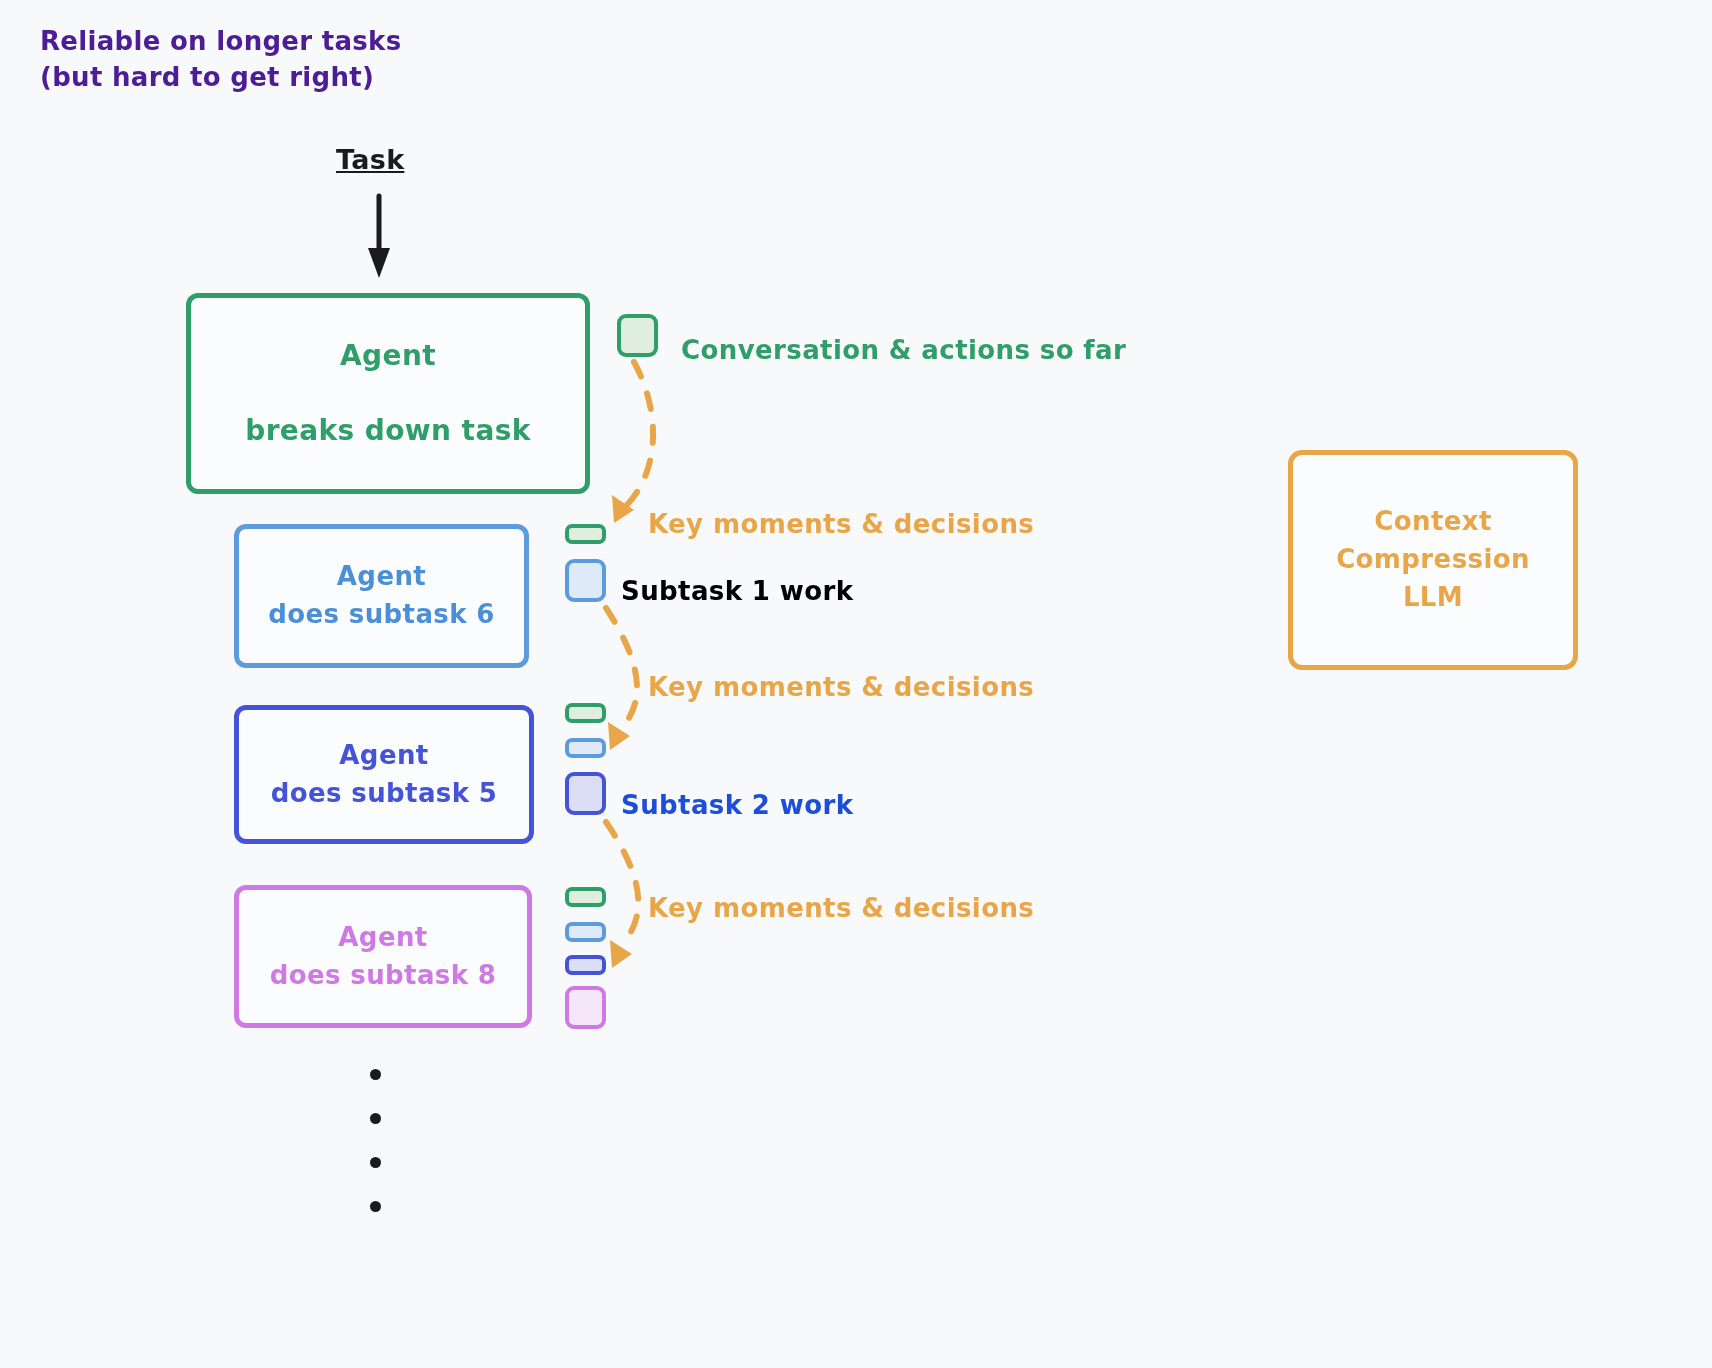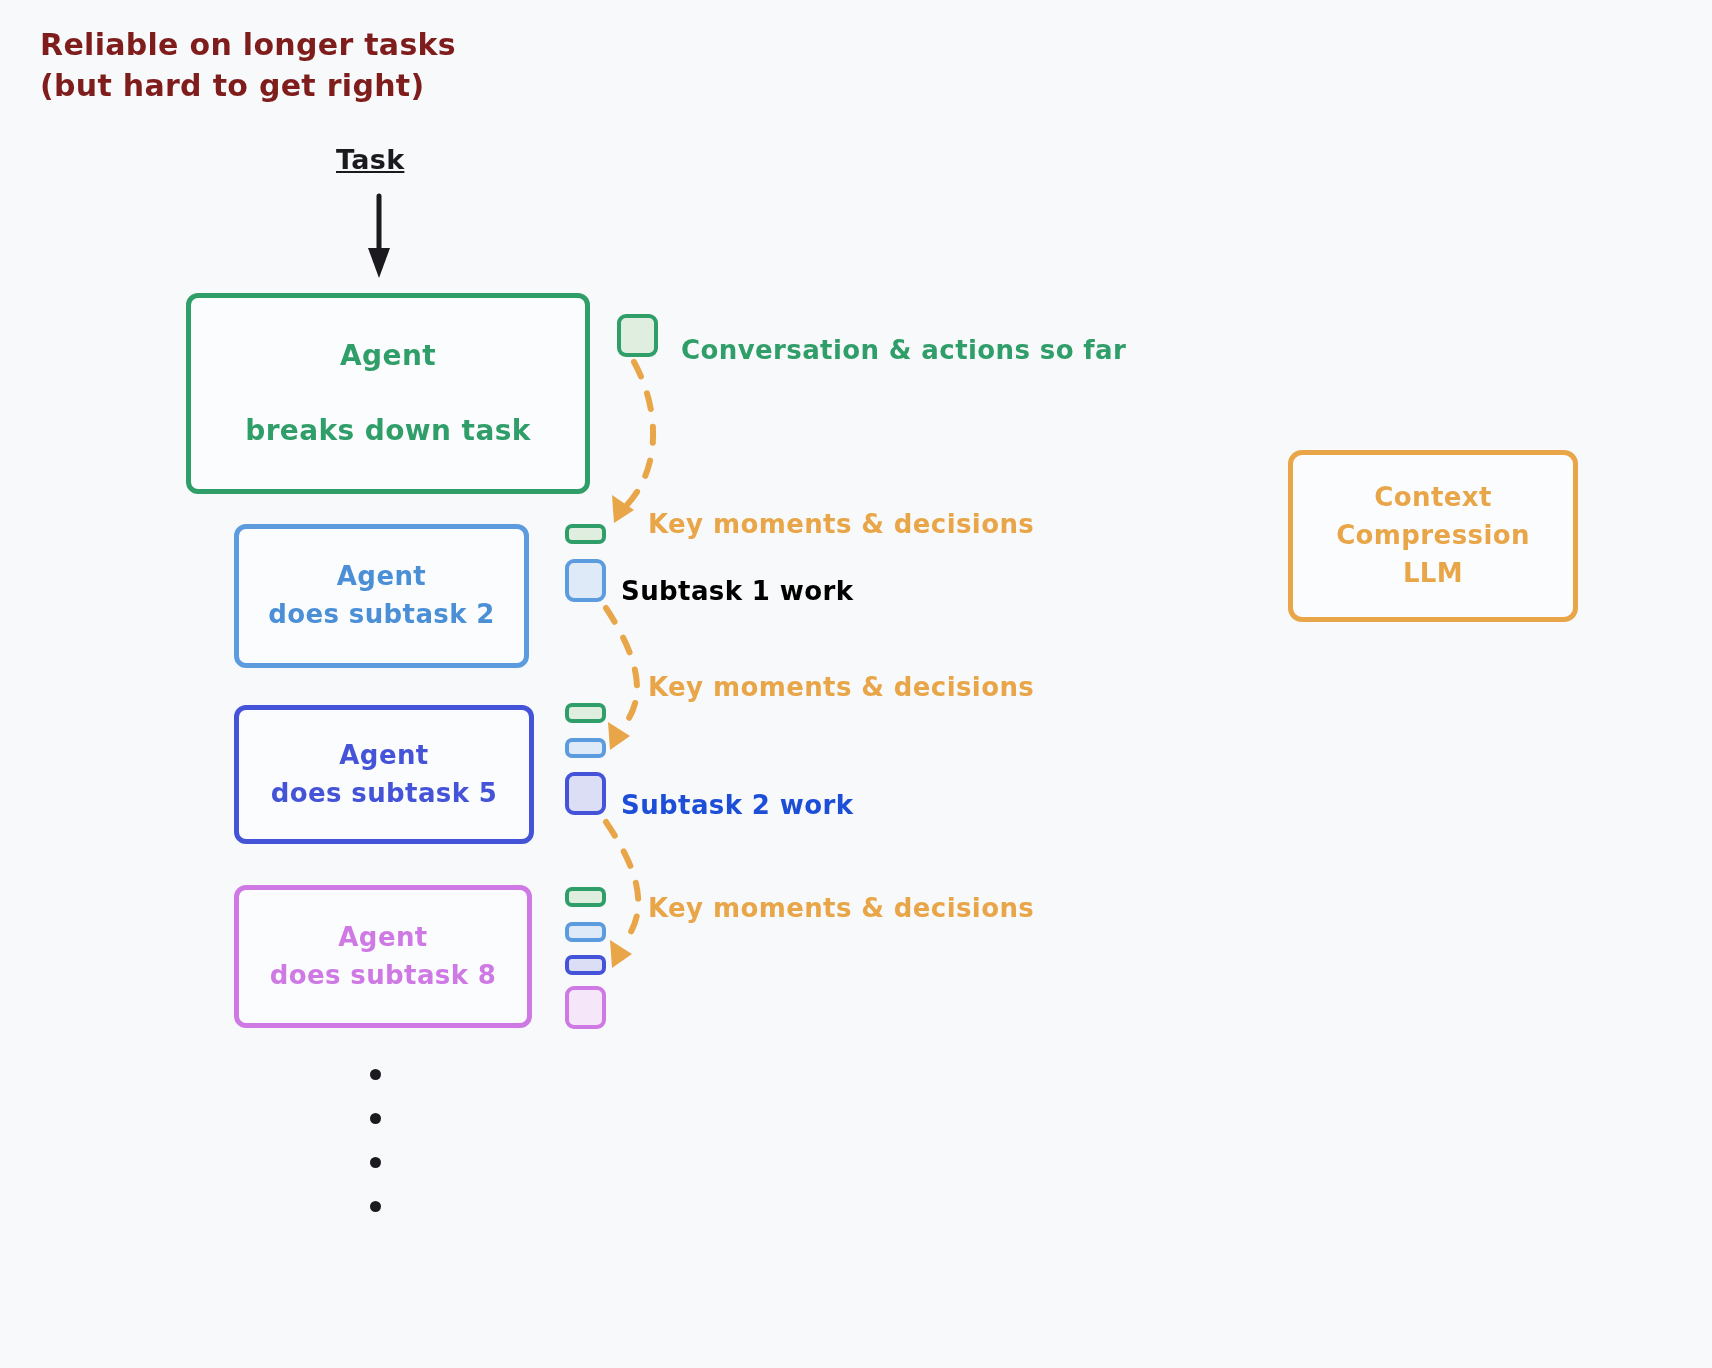--- a/index.html
+++ b/index.html
@@ -16,24 +16,24 @@
   #canvas {
     position: relative;
     width: 1712px;
     height: 1368px;
   }
   .abs { position: absolute; }
 
   
   #headline {
     left: 40px; top: 24px;
-    font-size: 30px;
+    font-size: 26px;
     font-weight: 700;
     line-height: 1.38;
-    color: #7f1d1d;
+    color: #4c1d95;
     letter-spacing: 0.3px;
     white-space: pre-line;
   }
 
   
   #task-label {
     left: 336px; top: 144px;
     font-size: 27px;
     font-weight: 700;
     color: #1b1b1f;
@@ -88,21 +88,21 @@
     width: 298px; height: 143px;
     border: 5px solid #cf79e5;
     color: #cf79e5;
     font-size: 26px;
     line-height: 1.45;
   }
 
   
   #box-context {
     left: 1288px; top: 450px;
-    width: 290px; height: 172px;
+    width: 290px; height: 220px;
     box-sizing: border-box;
     background: #fbfcfe;
     border: 5px solid #e8a648;
     border-radius: 14px;
     color: #e8a648;
     font-size: 26px;
     font-weight: 700;
     line-height: 1.45;
     display: flex;
     align-items: center;
@@ -201,21 +201,21 @@
     <span class="ln">breaks down task</span>
   </div>
 
   <div class="chip chip-full c-green" style="left:617px; top:314px;"></div>
   <div class="side-label lbl-green" style="left:681px; top:324px;">Conversation &amp; actions so far</div>
 
   <div class="side-label lbl-orange" style="left:648px; top:498px;">Key moments &amp; decisions</div>
 
   <div class="abs agent-box" id="box-s1">
     <span class="ln">Agent</span>
-    <span class="ln">does subtask 2</span>
+    <span class="ln">does subtask 6</span>
   </div>
 
   <div class="chip chip-bar c-green" style="left:565px; top:524px;"></div>
   <div class="chip chip-full c-blue" style="left:565px; top:559px;"></div>
   <div class="side-label lbl-blue" style="left:621px; top:565px;">Subtask 1 work</div>
 
   <div class="side-label lbl-orange" style="left:648px; top:661px;">Key moments &amp; decisions</div>
 
   <div class="abs agent-box" id="box-s2">
     <span class="ln">Agent</span>

